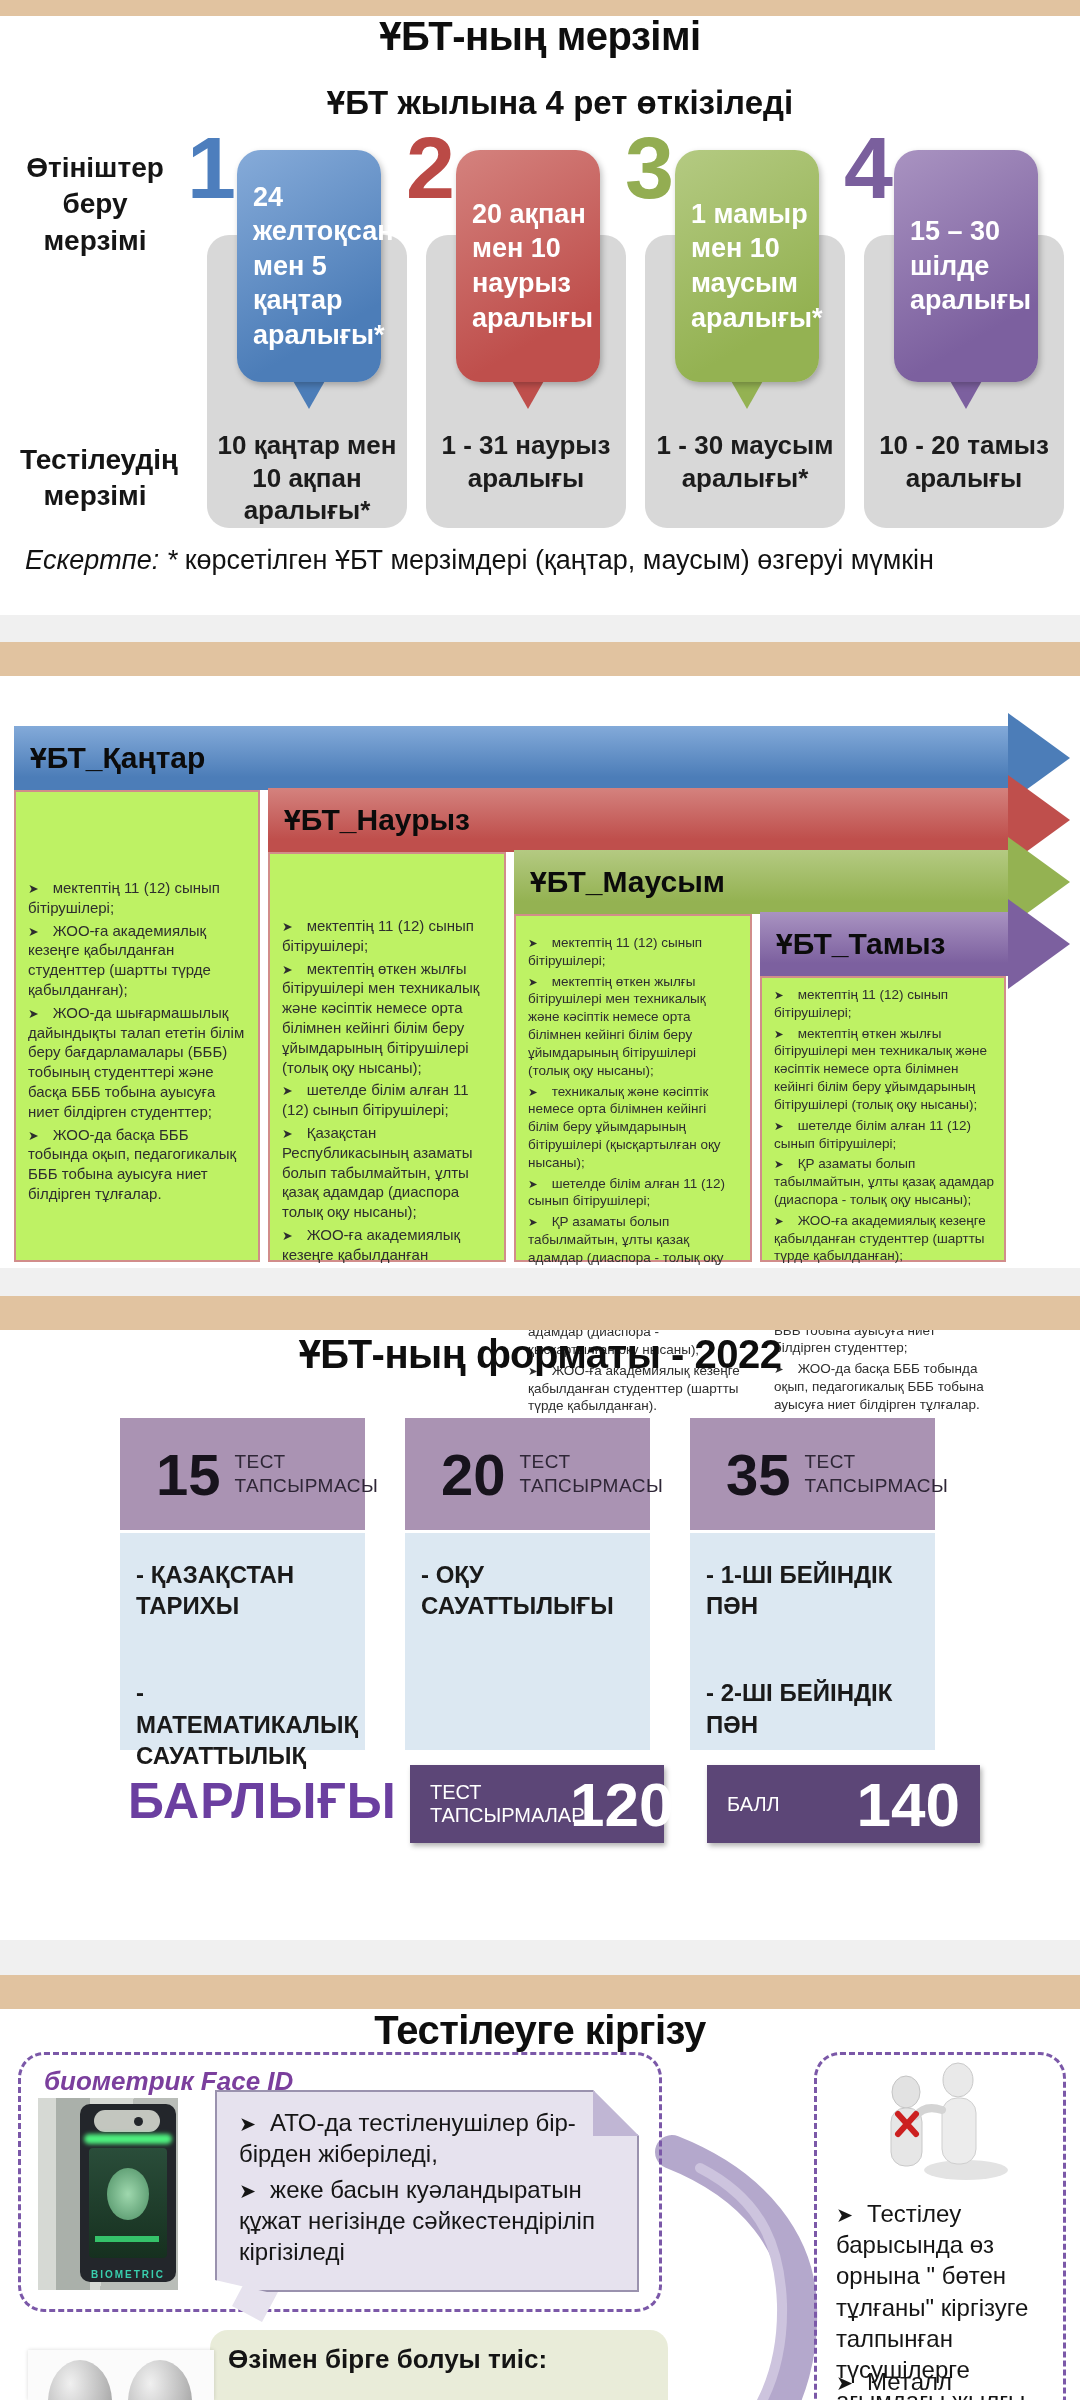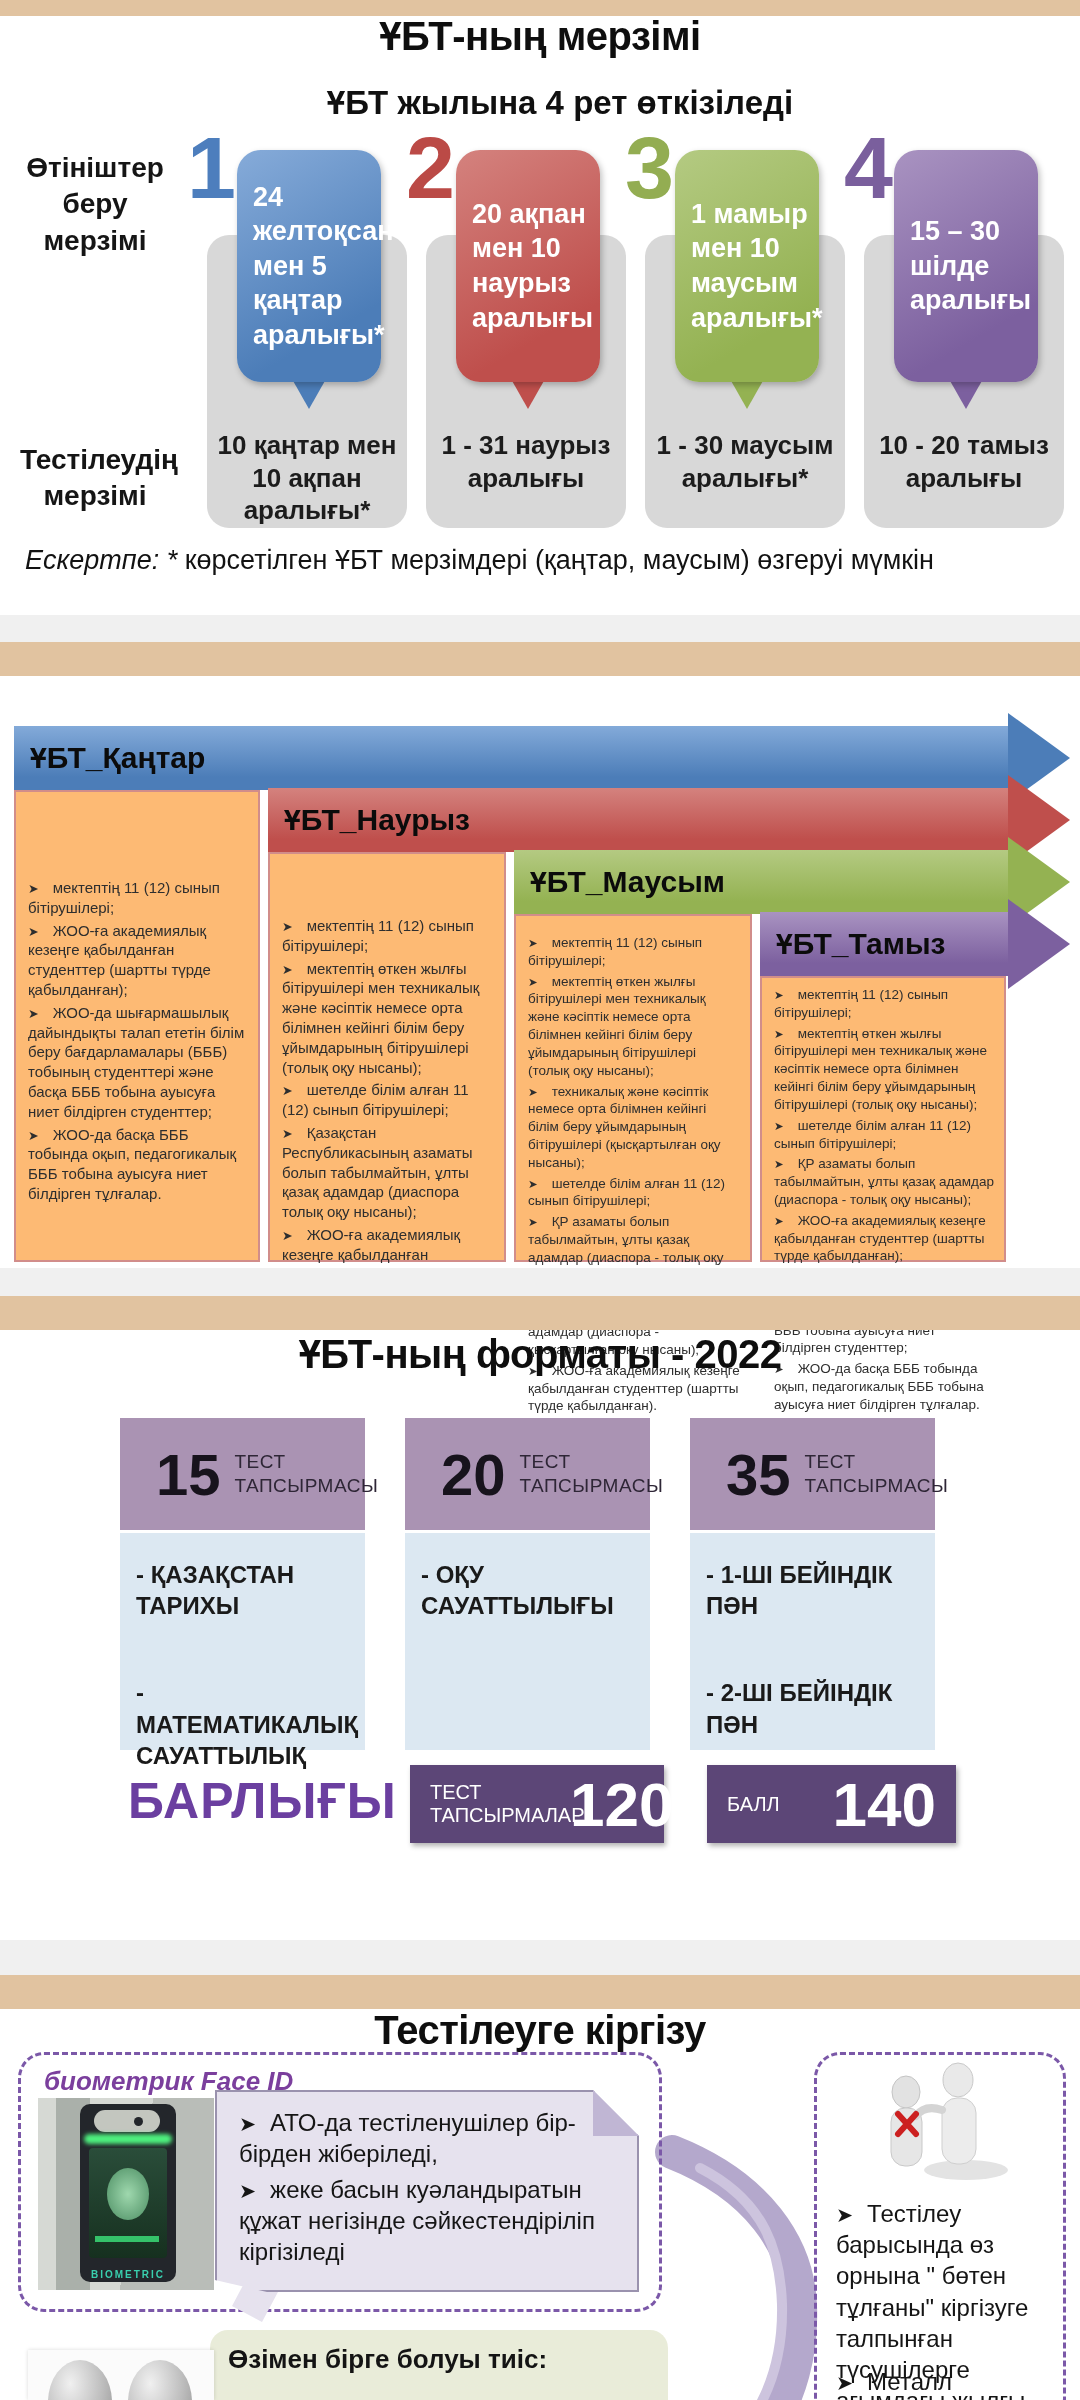--- a/index.html
+++ b/index.html
@@ -35,21 +35,21 @@
   
   .arrbody{position:absolute;height:64px;display:flex;align-items:center;}
   .arrhead{position:absolute;width:0;height:0;border-top:45px solid transparent;border-bottom:45px solid transparent;
            border-left:62px solid #000;}
   .arrlab{font-size:30px;font-weight:bold;color:#0b0b0b;padding-left:16px;white-space:nowrap;}
   .ag1{background:linear-gradient(#83aad9 0%,#4c7db8 80%);}
   .ag2{background:linear-gradient(#d4827e 0%,#bf4f4c 80%);}
   .ag3{background:linear-gradient(#b4ca82 0%,#94b252 80%);}
   .ag4{background:linear-gradient(#a993c1 0%,#7c609f 80%);}
   .ah1{border-left-color:#4c7db8}.ah2{border-left-color:#bf4f4c}.ah3{border-left-color:#94b252}.ah4{border-left-color:#7c609f}
-  .pbox{position:absolute;background:#fdba74;border:2px solid #d18d8a;box-sizing:border-box;
+  .pbox{position:absolute;background:#bef264;border:2px solid #d18d8a;box-sizing:border-box;
         padding:0 10px 0 12px;color:#2e2e2e;}
   .pitem{margin-bottom:3px;line-height:1.32;}
   .pb{margin-right:14px;font-size:0.85em;}
   .fs15{font-size:15px}.fs13{font-size:13.5px}
 
   
   .fhead{position:absolute;top:1418px;width:245px;height:112px;background:#aa93b3;display:flex;align-items:center;
          padding-left:36px;box-sizing:border-box;gap:14px;}
   .fcount{font-size:58px;font-weight:bold;color:#17131c;}
   .funit{font-size:19px;font-weight:normal;color:#2e2636;width:140px;line-height:1.25;letter-spacing:.5px;}
@@ -68,21 +68,21 @@
   .caption{position:absolute;left:44px;top:2066px;font-size:26px;font-style:italic;font-weight:bold;color:#7b3f9d;}
   .callout{position:absolute;left:215px;top:2090px;width:424px;height:202px;background:#e6e2ee;
            border:2px solid #9a92ae;box-sizing:border-box;padding:16px 20px 0 22px;
            clip-path:polygon(0 0,calc(100% - 46px) 0,100% 46px,100% 100%,52px 100%,0 calc(100% - 12px));}
   .fold{position:absolute;left:593px;top:2090px;width:0;height:0;border-left:46px solid #c0b6d4;border-top:46px solid transparent;}
   .ctail{position:absolute;left:238px;top:2282px;width:34px;height:34px;background:#e6e2ee;transform:rotate(28deg);}
   .citem{font-size:24px;line-height:1.28;color:#151515;margin-bottom:6px;}
   .ritem{font-size:24px;line-height:1.3;color:#151515;position:absolute;width:224px;left:836px;}
 
   
-  .dev{position:absolute;left:38px;top:2098px;width:176px;height:192px;background:linear-gradient(100deg,#d6d9d4 55%,#b9bdb8 55%);overflow:hidden;}
+  .dev{position:absolute;left:38px;top:2098px;width:140px;height:192px;background:linear-gradient(100deg,#d6d9d4 55%,#b9bdb8 55%);overflow:hidden;}
   .devpole{position:absolute;left:18px;top:0;width:34px;height:192px;background:#aab0aa;}
   .devbody{position:absolute;left:42px;top:6px;width:96px;height:178px;background:#23262b;border-radius:10px;}
   .devcam{position:absolute;left:14px;top:6px;width:66px;height:22px;background:#c3c6bf;border-radius:12px;}
   .devdot{position:absolute;left:40px;top:7px;width:9px;height:9px;background:#23262b;border-radius:50%;}
   .devglow{position:absolute;left:4px;top:30px;width:88px;height:10px;background:#4ef07e;border-radius:5px;filter:blur(2px);}
   .devscreen{position:absolute;left:9px;top:44px;width:78px;height:110px;background:linear-gradient(#2a4d3a,#16301f);border-radius:4px;overflow:hidden;}
   .devface{position:absolute;left:18px;top:20px;width:42px;height:52px;background:radial-gradient(#9fd8ae,#4b8d62);border-radius:50%;}
   .devbar{position:absolute;left:6px;bottom:16px;width:64px;height:6px;background:#35c26a;}
   .devlabel{position:absolute;left:0;bottom:2px;width:96px;text-align:center;font-size:10px;letter-spacing:2px;color:#39cfae;font-weight:bold;}
 
@@ -233,21 +233,21 @@
   <div class="fbody" style="left:690px;">
     <div class="fsub">- 1-ШІ БЕЙІНДІК ПӘН</div>
     <div class="fsub m2">- 2-ШІ БЕЙІНДІК ПӘН</div>
   </div>
 
   <div class="totlabel">БАРЛЫҒЫ</div>
   <div class="totbox" style="left:410px;width:254px;">
     <span class="totl">ТЕСТ ТАПСЫРМАЛАР</span>
     <span class="totv">120</span>
   </div>
-  <div class="totbox" style="left:707px;width:249px;">
+  <div class="totbox" style="left:707px;width:273px;">
     <span class="totl">БАЛЛ</span>
     <span class="totv">140</span>
   </div>
 
   <div class="band grayband" style="top:1940px;height:35px;"></div>
   <div class="band tanband" style="top:1975px;height:34px;"></div>
   <div class="secTitle" style="top:2008px;">Тестілеуге кіргізу</div>
 
   <svg class="overlay" width="1080" height="2400" viewBox="0 0 1080 2400">
     <path d="M 672 2152 C 758 2186 798 2246 800 2306 C 802 2352 790 2396 766 2432" fill="none" stroke="#b4a8cc" stroke-width="34" stroke-linecap="round"></path>

